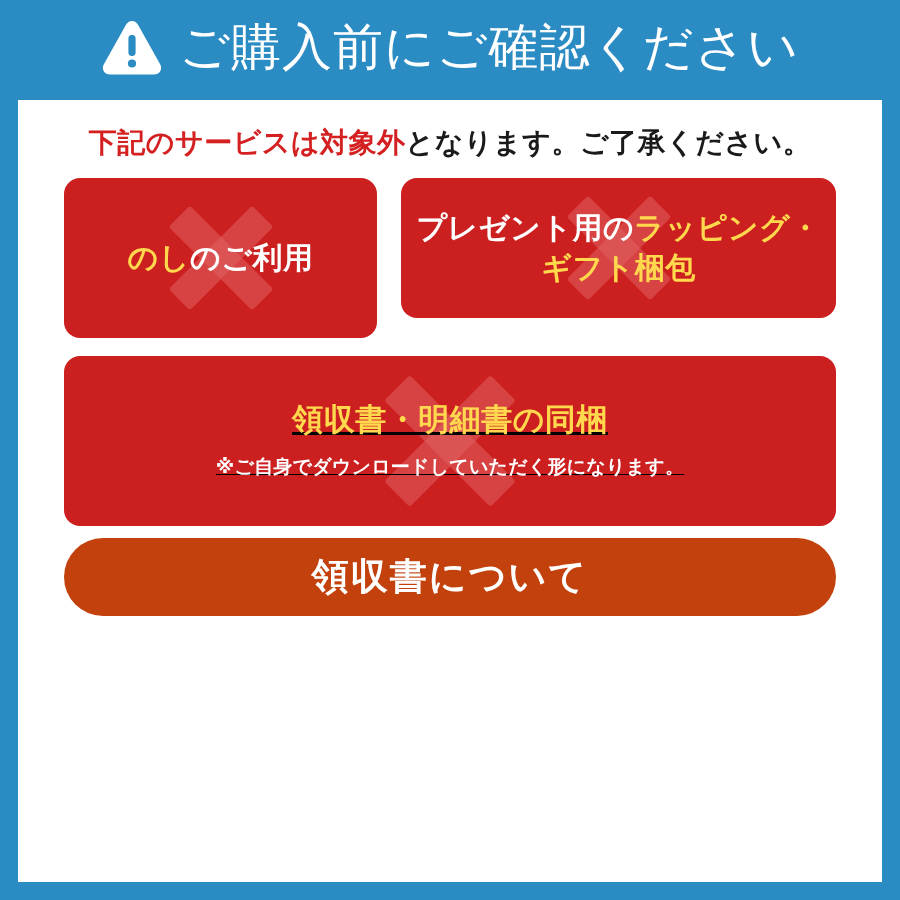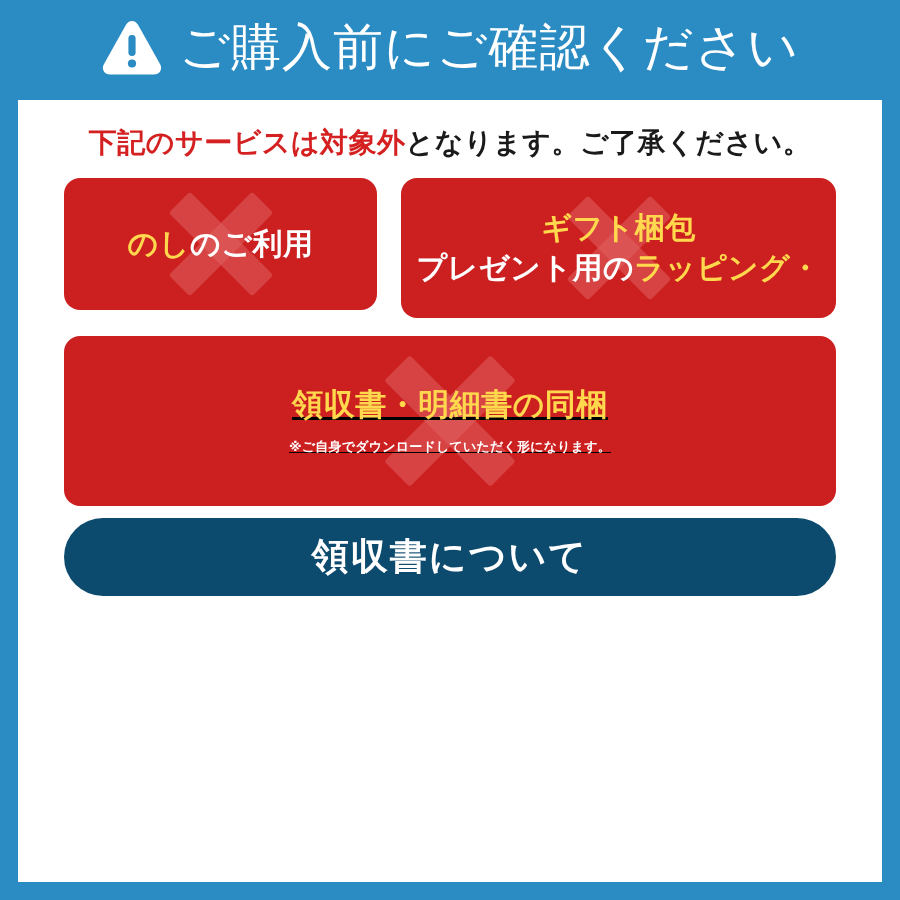--- a/index.html
+++ b/index.html
@@ -89,21 +89,21 @@
     position: relative;
     background: #cc2020;
     border-radius: 16px;
     display: flex;
     flex-direction: column;
     align-items: center;
     justify-content: center;
     overflow: hidden;
     box-sizing: border-box;
   }
-  .card-narrow { flex: 0 0 313px; height: 132px; }
+  .card-narrow { flex: 0 0 313px; height: 160px; }
   .card-wide   { flex: 1 1 auto;   height: 140px; }
   .card-full   { width: 100%; height: 170px; padding: 10px 14px; text-decoration: underline; }
 
   
   .xmark {
     position: absolute;
     left: 50%;
     top: 50%;
     transform: translate(-50%, -50%);
     pointer-events: none;
@@ -141,38 +141,38 @@
     font-size: 31px;
     font-weight: 700;
     color: #ffd84d;
     text-align: center;
     margin-bottom: 10px;
     letter-spacing: 0.5px;
   }
   .card-note {
     position: relative;
     z-index: 2;
-    font-size: 13px;
+    font-size: 19px;
     font-weight: 700;
     color: #ffffff;
     text-align: center;
     line-height: 1.65;
     letter-spacing: 0.2px;
     white-space: nowrap;
   }
 
   
   .pill-wrap {
     padding: 12px 46px 0 46px;
     box-sizing: border-box;
   }
   .pill {
     width: 100%;
     height: 78px;
-    background: #0c4a6e;
+    background: #c2410c;
     border-radius: 39px;
     display: flex;
     align-items: center;
     justify-content: center;
     box-sizing: border-box;
   }
   .pill-text {
     color: #ffffff;
     font-size: 37px;
     font-weight: 700;
@@ -235,24 +235,24 @@
           </div>
         </div>
 
         <div class="card card-wide">
           <div class="xmark">
             <span class="a"></span>
               <span class="b"></span>
           </div>
           <div class="card-text">
             <div>
-              <span class="hl">ギフト梱包</span>
+              <span>プレゼント用の</span><span class="hl">ラッピング・</span>
             </div>
             <div>
-              <span>プレゼント用の</span><span class="hl">ラッピング・</span>
+              <span class="hl">ギフト梱包</span>
             </div>
           </div>
         </div>
 
       </div>
 
       <div class="card card-full">
         <div class="xmark xmark-lg">
           <span class="a"></span>
             <span class="b"></span>

